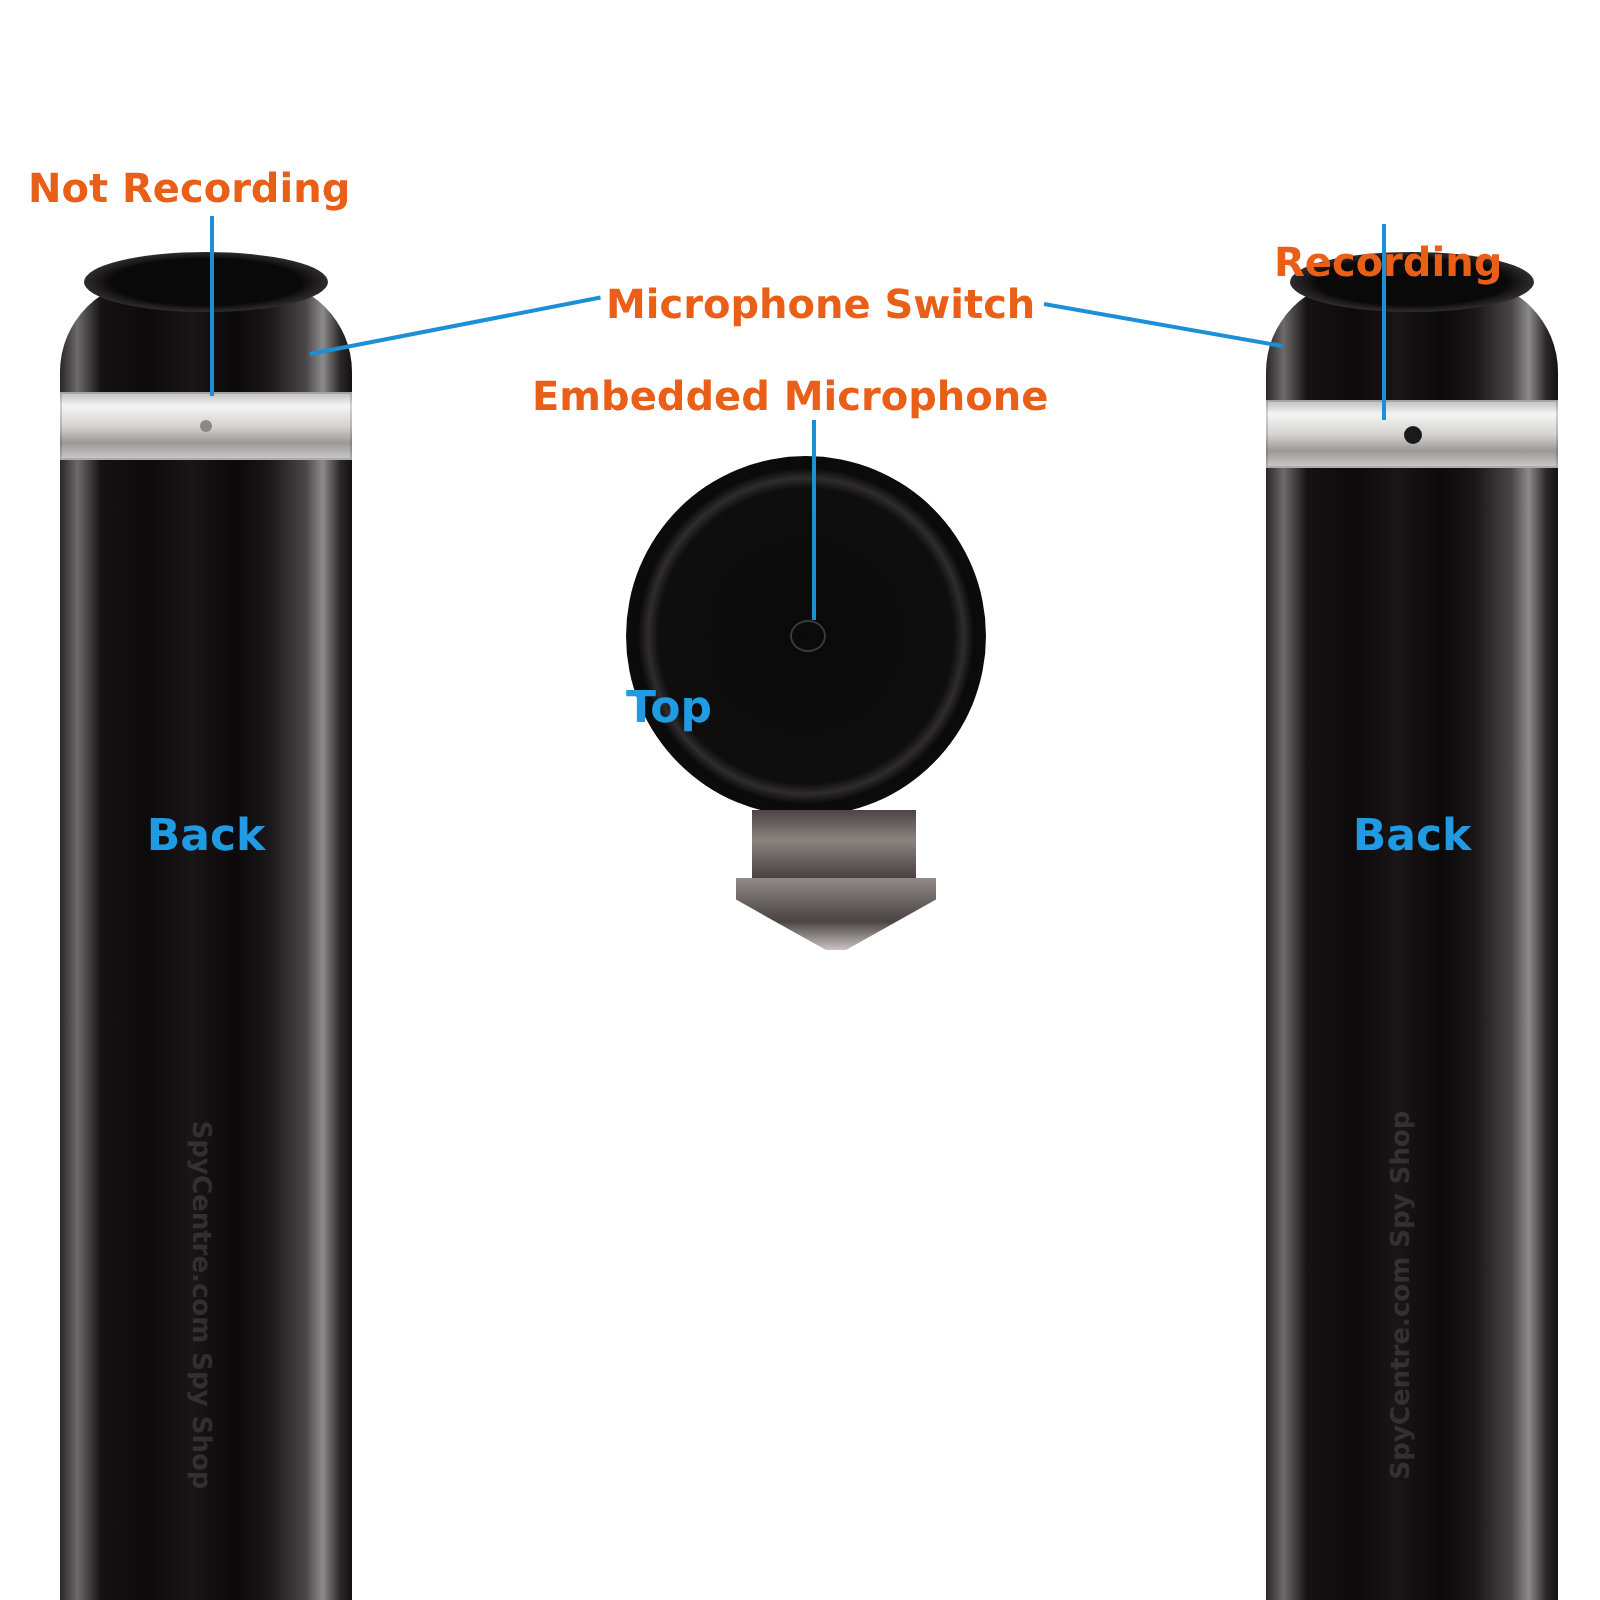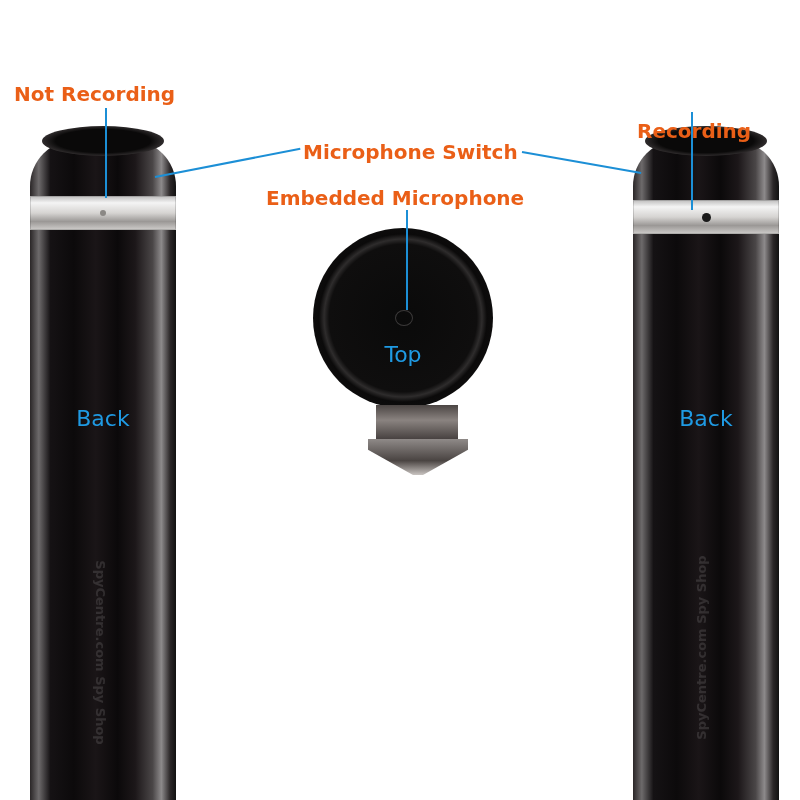--- a/index.html
+++ b/index.html
@@ -10,31 +10,31 @@
   .pen-right{left:633px;width:146px;}
   .cap-top{position:absolute;left:12px;right:12px;top:-14px;height:30px;border-radius:50%;
        background:radial-gradient(ellipse at center,#0a0909 55%,#3a3637 75%,#181616 100%);}
   .band{position:absolute;left:0;right:0;height:34px;
        background:linear-gradient(180deg,#bdbcbc 0%,#f4f4f4 20%,#d6d4d2 50%,#9b9896 75%,#cfcdcb 100%);
        box-shadow:inset 0 0 0 1px rgba(0,0,0,.15);}
   .pen-left .band{top:56px;}
   .pen-right .band{top:60px;}
   .hole{position:absolute;left:50%;top:50%;width:9px;height:9px;margin:-4px 0 0 -4px;border-radius:50%;background:#1a1a1a;}
   .hole.faint{background:#8b8885;width:6px;height:6px;margin:-3px 0 0 -3px;}
-  .side-label{position:absolute;left:0;right:0;text-align:center;top:266px;color:#1f9ae3;font-weight:normal;font-size:22px;}
+  .side-label{position:absolute;left:0;right:0;text-align:center;top:266px;color:#1f9ae3;font-weight:bold;font-size:22px;}
   .watermark{position:absolute;width:260px;text-align:center;color:rgba(255,255,255,0.12);font-weight:bold;font-size:13px;white-space:nowrap;}
   .pen-left .watermark{left:-60px;top:505px;transform:rotate(90deg);}
   .pen-right .watermark{left:-62px;top:500px;transform:rotate(-90deg);}
   .label{position:absolute;color:#ea5f17;font-weight:bold;font-size:20px;white-space:nowrap;}
   .line{position:absolute;background:#1c8fd6;height:2px;transform-origin:0 50%;}
   .vline{position:absolute;background:#1c8fd6;width:2px;}
   .mic{position:absolute;left:313px;top:228px;width:180px;height:180px;border-radius:50%;
        background:radial-gradient(circle at 50% 50%,#0a0a0a 0%,#0f0e0e 58%,#2e2c2c 62%,#0b0a0a 66%,#141313 88%,#6a6867 93%,#262424 100%);}
   .mic-hole{position:absolute;left:50%;top:50%;width:16px;height:14px;margin:-8px 0 0 -8px;border-radius:50%;border:1px solid #3b3939;}
-  .top-label{position:absolute;left:0;right:0;top:114px;text-align:center;color:#1f9ae3;font-weight:normal;font-size:22px;}
+  .top-label{position:absolute;left:0;right:0;top:114px;text-align:left;color:#1f9ae3;font-weight:bold;font-size:22px;}
   .clip{position:absolute;left:368px;top:405px;width:100px;height:70px;}
   .clip-neck{position:absolute;left:8px;top:0;width:82px;height:38px;background:linear-gradient(180deg,#4b4543,#8a8380 40%,#3a3433 100%);}
   .clip-tip{position:absolute;left:0;top:34px;width:100px;height:36px;background:linear-gradient(180deg,#8f8a88,#4a4442 60%,#c9c4c1);clip-path:polygon(0 0,100% 0,100% 30%,55% 100%,45% 100%,0 30%);}
 </style>
 </head>
 <body>
 
 <div class="pen pen-left">
   <div class="cap-top"></div>
   <div class="band">

